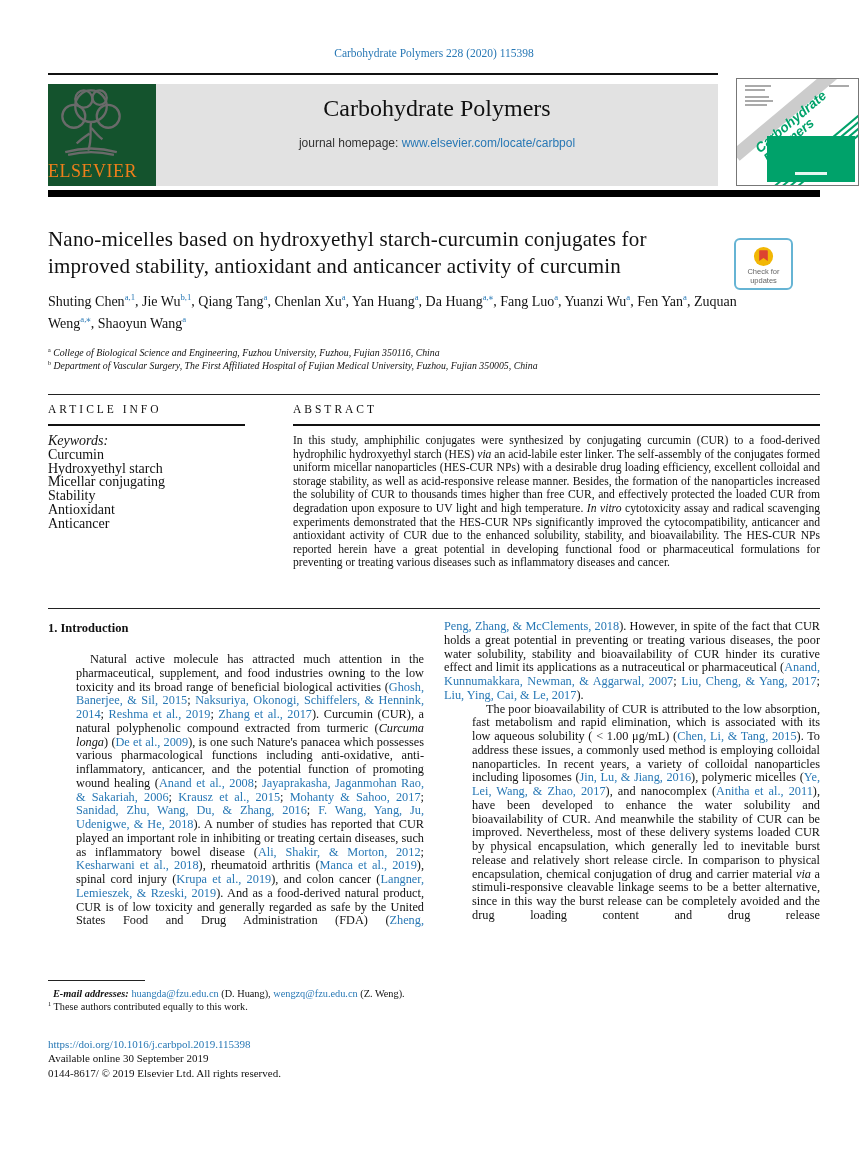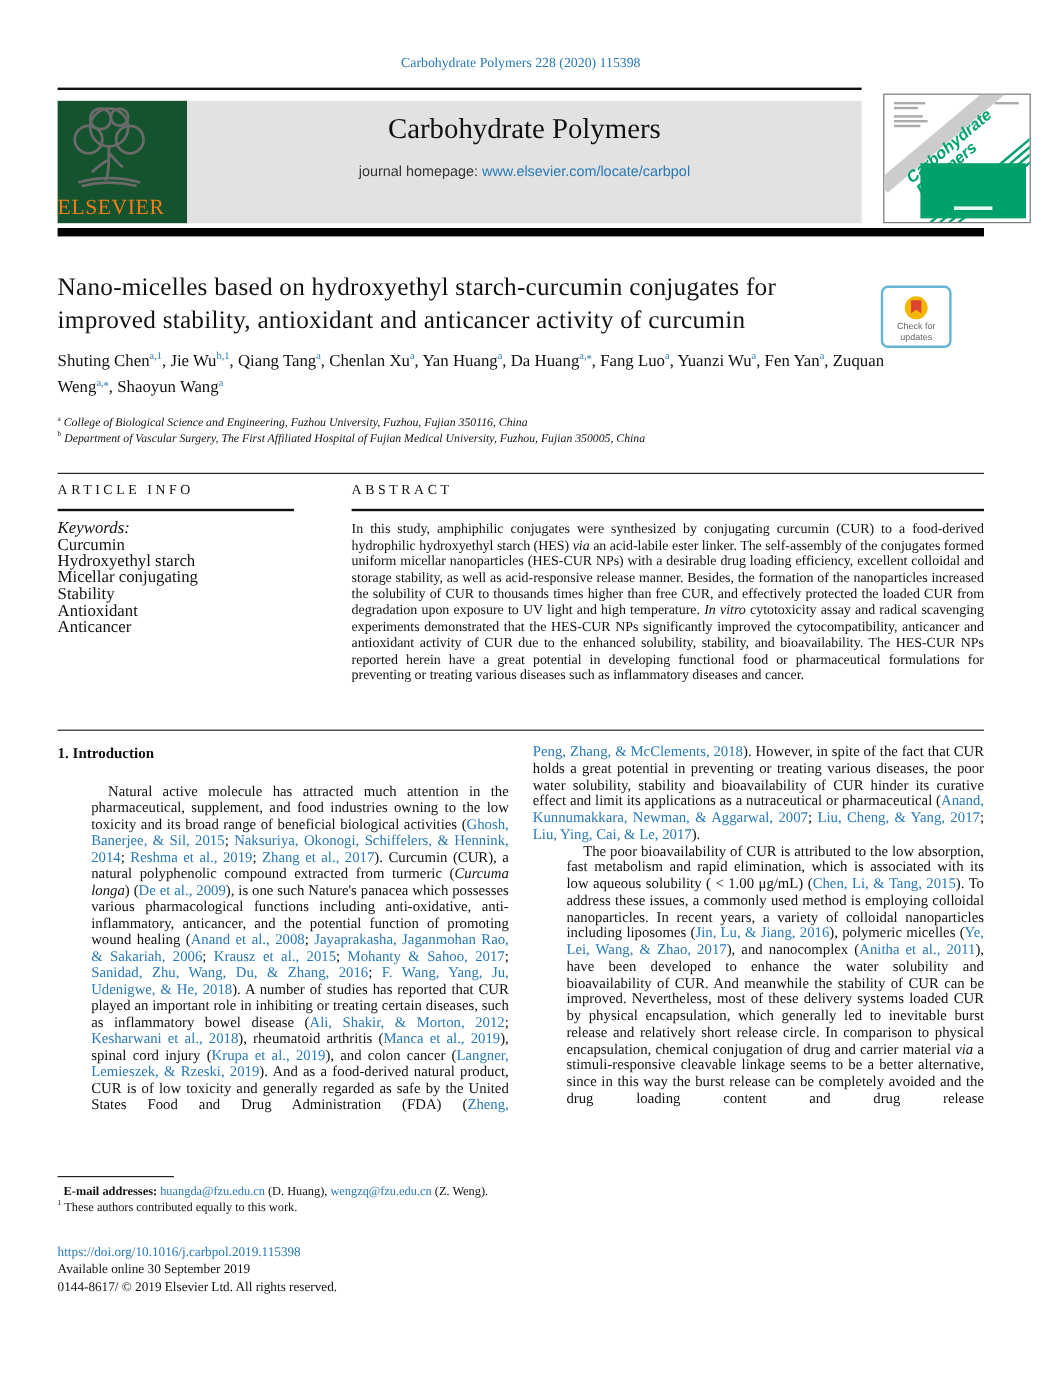--- a/index.html
+++ b/index.html
@@ -4,21 +4,21 @@
 <style>
   html,body{margin:0;padding:0;}
   body{
     width:868px;height:1155px;position:relative;background:#fff;
     font-family:"Liberation Serif","DejaVu Serif",serif;color:#111;
     overflow:hidden;
   }
   .link{color:var(--link);text-decoration:none;cursor:pointer;}
   .seg-link{color:var(--link);}
   .seg-i{font-style:italic;}
-  .seg-bi{font-weight:bold;}
+  .seg-bi{font-style:italic;font-weight:bold;}
   .seg-sup{font-size:0.62em;vertical-align:super;line-height:0;}
 
   .citation{position:absolute;top:47px;left:48px;width:772px;text-align:center;
     font-size:11.5px;color:var(--link);}
   .rule-top{position:absolute;top:73px;left:48px;width:670px;height:2px;background:#111;}
 
   .logo-area{position:absolute;top:84px;left:48px;width:108px;height:102px;background:#14532d;text-align:left;}
   .elsevier-text{font-size:18px;color:var(--elsevier-orange);letter-spacing:.5px;margin-top:-3px;}
 
   .gray-box{position:absolute;top:84px;left:156px;width:562px;height:102px;background:var(--gray-box);text-align:center;}

